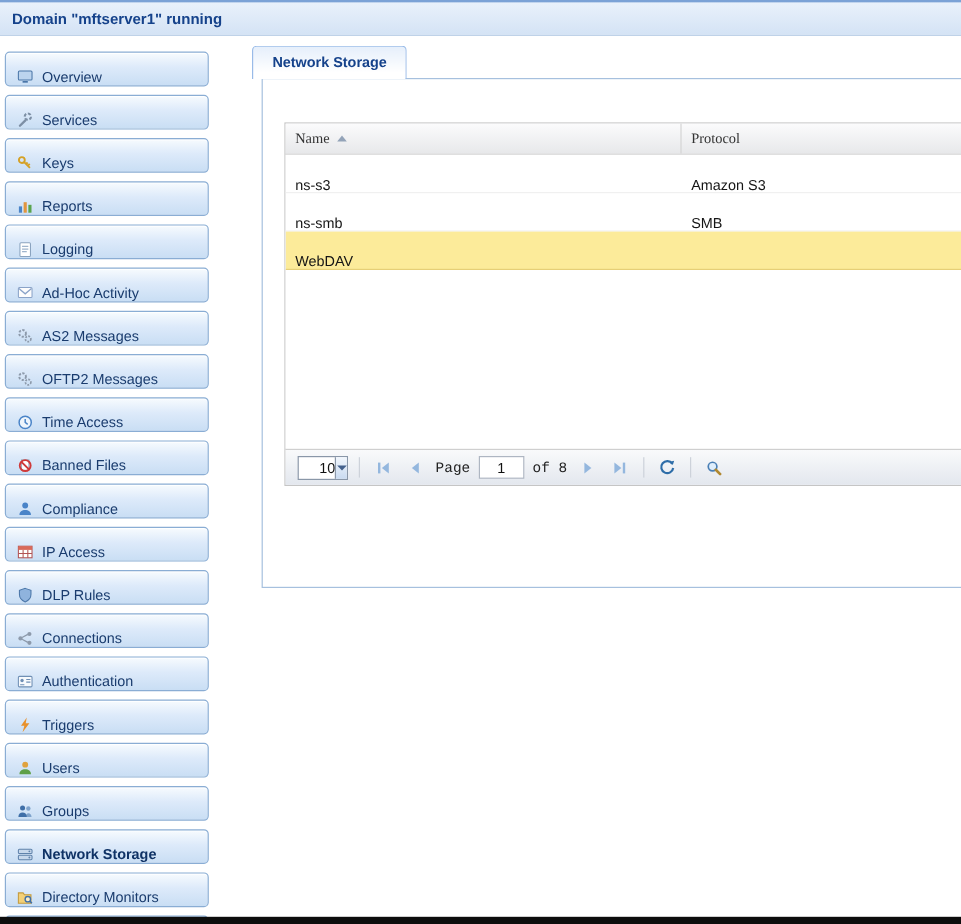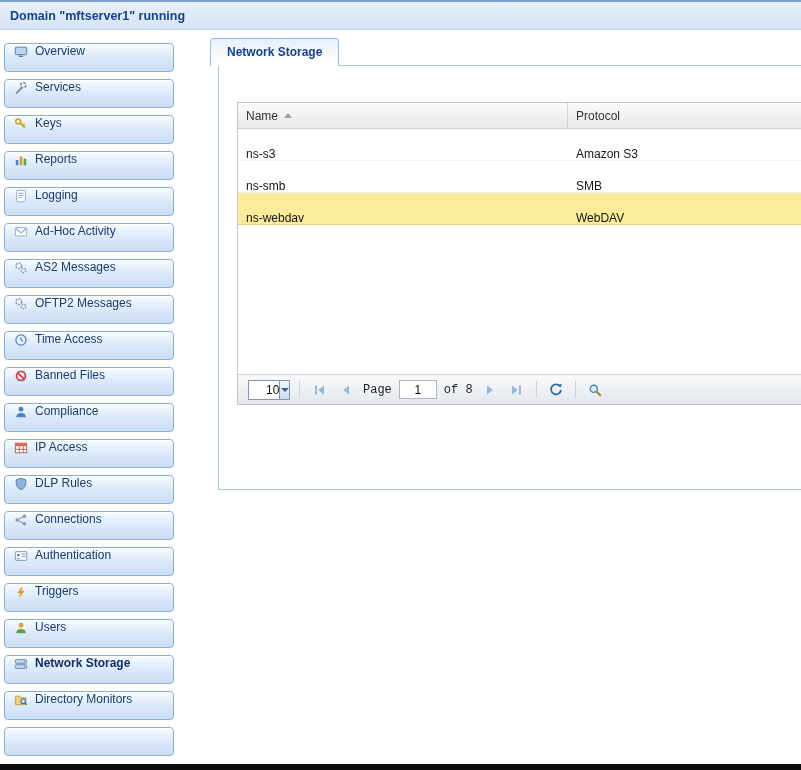--- a/index.html
+++ b/index.html
@@ -21,21 +21,21 @@
   
   .sidebar {
     position: absolute; top: 30px; left: 0; bottom: 0; width: 202px;
     padding-top: 13px; overflow: hidden; background: #fff;
   }
   .side-item {
     height: 29px; width: 170px; margin: 0 0 7px 4px;
     border: 1px solid #8aadd4; border-radius: 4px;
     background: linear-gradient(to bottom, #f7fbfe 0%, #ddeafa 45%, #c9def4 100%);
     box-shadow: inset 0 1px 0 rgba(255,255,255,.85);
-    display: flex; align-items: flex-start; gap: 7px; padding-left: 8px;
+    display: flex; align-items: flex-end; gap: 7px; padding-left: 8px;
     color: #1a3c6e; cursor: pointer;
   }
   .side-item .lbl { white-space: nowrap; }
   .side-item.selected .lbl { font-weight: bold; color: #0f3265; }
   .side-item.partial { margin-bottom: 0; }
   .icn { width: 15px; height: 15px; display: inline-flex; align-items: center; justify-content: center; flex: 0 0 15px; }
   .icn svg { display: block; }
 
   
   .main { position: absolute; top: 30px; left: 202px; right: 0; bottom: 0; background: #fff; }
@@ -55,21 +55,21 @@
   .grid {
     position: absolute; top: 36px; left: 18px; right: -3px; height: 303px;
     border: 1px solid #c5c5c5; background: #fff;
     display: flex; flex-direction: column;
   }
   .grid-header {
     height: 26px; flex: 0 0 26px; display: flex;
     background: linear-gradient(to bottom, #fbfbfc, #e7e8ea);
     border-bottom: 1px solid #cfcfcf; color: #333;
   }
-  .gh-cell { display: flex; align-items: center; gap: 6px; padding-left: 8px; cursor: pointer; }
+  .gh-cell { display: flex; align-items: center; gap: 6px; padding-left: 8px; cursor: pointer; font-family: Liberation Serif, serif; }
   .gh-cell.name { width: 330px; border-right: 1px solid #d4d4d4; }
   .gh-cell.proto { flex: 1; }
   .sort-asc {
     width: 0; height: 0;
     border-left: 4px solid transparent; border-right: 4px solid transparent;
     border-bottom: 5px solid #93a3b8;
   }
   .grid-body { flex: 1; overflow: hidden; background: #fff; }
   .grow { height: 32px; display: flex; align-items: center; border-bottom: 1px solid #f0f0f0; color: #151515; cursor: pointer; }
   .grow.selected { background: #fceb9a; border-bottom-color: #e6cf77; }
@@ -274,20 +274,31 @@
   <div class="side-item">
     <span class="icn">
         <svg width="14" height="14" viewBox="0 0 16 16">
           <circle cx="8" cy="4.8" r="2.8" fill="#e0a23e"></circle>
           <path d="M2.5 14c0-3.2 2.4-4.8 5.5-4.8s5.5 1.6 5.5 4.8z" fill="#5fa048"></path>
         </svg>
       </span>
     <span class="lbl">Users</span>
   </div>
 
+  <div class="side-item">
+    <span class="icn">
+        <svg width="14" height="14" viewBox="0 0 16 16">
+          <circle cx="11" cy="5.5" r="2.1" fill="#7fa3cc"></circle>
+          <path d="M8.3 13.5c.2-2.4 1.2-3.6 2.8-3.6 1.6 0 2.8 1.2 3 3.6z" fill="#7fa3cc"></path>
+          <circle cx="5.5" cy="5" r="2.4" fill="#3f6fa8"></circle>
+          <path d="M1.5 13.5c0-2.8 1.8-4.2 4-4.2s4 1.4 4 4.2z" fill="#3f6fa8"></path>
+        </svg>
+      </span>
+    <span class="lbl">Groups</span>
+  </div>
 
   <div class="side-item selected">
     <span class="icn">
         <svg width="14" height="14" viewBox="0 0 16 16">
           <rect x="1.5" y="3" width="13" height="4.2" rx="1" fill="#c7d8ec" stroke="#5f82ab"></rect>
           <rect x="1.5" y="8.8" width="13" height="4.2" rx="1" fill="#c7d8ec" stroke="#5f82ab"></rect>
           <circle cx="12" cy="5.1" r=".9" fill="#5f82ab"></circle>
           <circle cx="12" cy="10.9" r=".9" fill="#5f82ab"></circle>
         </svg>
       </span>
@@ -329,21 +340,20 @@
       <div class="grid-body">
         <div class="grow">
           <div class="gcell name">ns-s3</div>
           <div class="gcell proto">Amazon S3</div>
         </div>
         <div class="grow">
           <div class="gcell name">ns-smb</div>
           <div class="gcell proto">SMB</div>
         </div>
         <div class="grow selected">
-          <div class="gcell name">ns-webdav</div>
           <div class="gcell proto">WebDAV</div>
         </div>
       </div>
 
       <div class="gtoolbar">
         <div class="combo">
           <span class="combo-val">10</span>
           <span class="combo-btn">
               <span class="combo-arrow"></span>
             </span>

